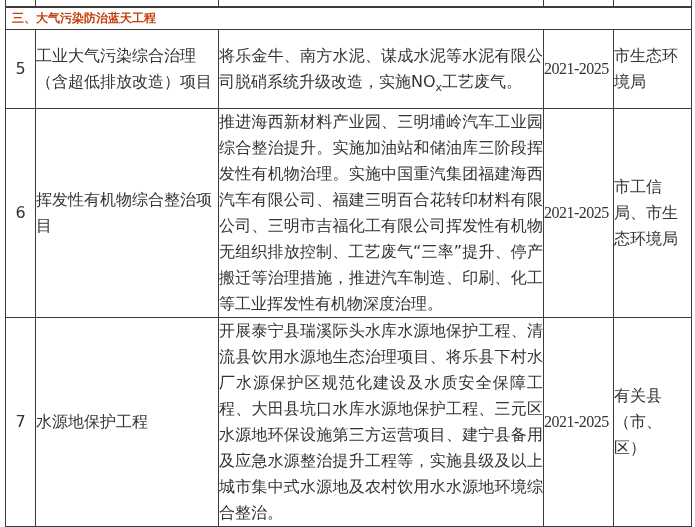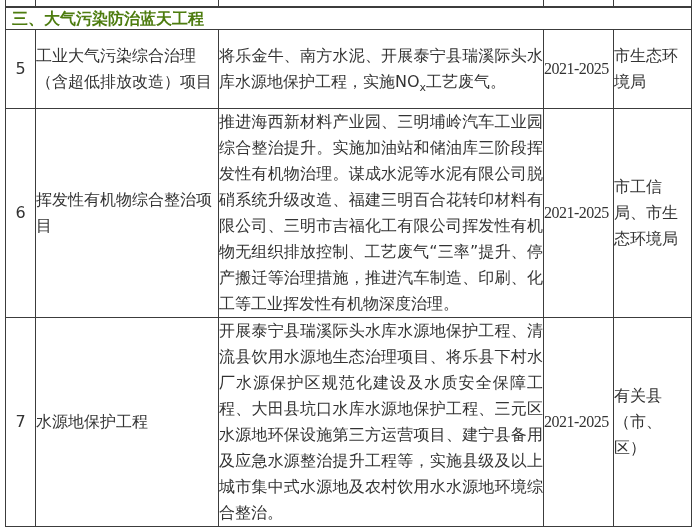--- a/index.html
+++ b/index.html
@@ -34,22 +34,22 @@
   }
   
   tr.sliver-top td {
     border-top: none;
     border-bottom-width: 2px;
     height: 6px;
   }
   
   tr.section-row td {
     font-weight: bold;
-    color: #4d7c0f;
-    font-size: 16px;
+    color: #c2410c;
+    font-size: 12px;
     line-height: 21px;
     height: 21px;
     padding: 0 0 0 6px;
     text-align: left;
   }
   td.cell-num {
     text-align: center;
   }
   td.cell-name {
     text-align: left;
@@ -101,29 +101,29 @@
       <td></td>
     </tr>
 
     <tr class="section-row">
       <td colspan="5">三、大气污染防治蓝天工程</td>
     </tr>
 
     <tr class="project-row-5">
       <td class="cell-num">5</td>
       <td class="cell-name">工业大气污染综合治理（含超低排放改造）项目</td>
-      <td class="cell-desc"><span>将乐金牛、南方水泥、开展泰宁县瑞溪际头水库水源地保护工程，实施NO</span><sub>x</sub><span>工艺废气。</span></td>
+      <td class="cell-desc"><span>将乐金牛、南方水泥、谋成水泥等水泥有限公司脱硝系统升级改造，实施NO</span><sub>x</sub><span>工艺废气。</span></td>
       <td class="cell-period">2021-2025</td>
       <td class="cell-unit">市生态环境局</td>
     </tr>
 
     <tr class="project-row-6">
       <td class="cell-num">6</td>
       <td class="cell-name">挥发性有机物综合整治项目</td>
-      <td class="cell-desc">推进海西新材料产业园、三明埔岭汽车工业园综合整治提升。实施加油站和储油库三阶段挥发性有机物治理。谋成水泥等水泥有限公司脱硝系统升级改造、福建三明百合花转印材料有限公司、三明市吉福化工有限公司挥发性有机物无组织排放控制、工艺废气“三率”提升、停产搬迁等治理措施，推进汽车制造、印刷、化工等工业挥发性有机物深度治理。</td>
+      <td class="cell-desc">推进海西新材料产业园、三明埔岭汽车工业园综合整治提升。实施加油站和储油库三阶段挥发性有机物治理。实施中国重汽集团福建海西汽车有限公司、福建三明百合花转印材料有限公司、三明市吉福化工有限公司挥发性有机物无组织排放控制、工艺废气“三率”提升、停产搬迁等治理措施，推进汽车制造、印刷、化工等工业挥发性有机物深度治理。</td>
       <td class="cell-period">2021-2025</td>
       <td class="cell-unit">市工信局、市生态环境局</td>
     </tr>
 
 
     <tr class="project-row-7">
       <td class="cell-num">7</td>
       <td class="cell-name">水源地保护工程</td>
       <td class="cell-desc">开展泰宁县瑞溪际头水库水源地保护工程、清流县饮用水源地生态治理项目、将乐县下村水厂水源保护区规范化建设及水质安全保障工程、大田县坑口水库水源地保护工程、三元区水源地环保设施第三方运营项目、建宁县备用及应急水源整治提升工程等，实施县级及以上城市集中式水源地及农村饮用水水源地环境综合整治。</td>
       <td class="cell-period">2021-2025</td>

